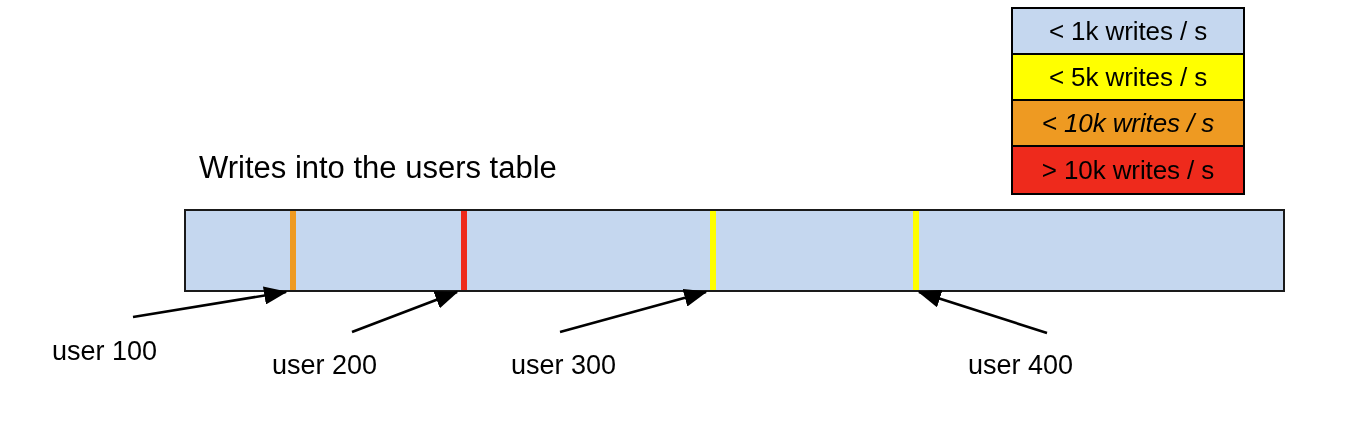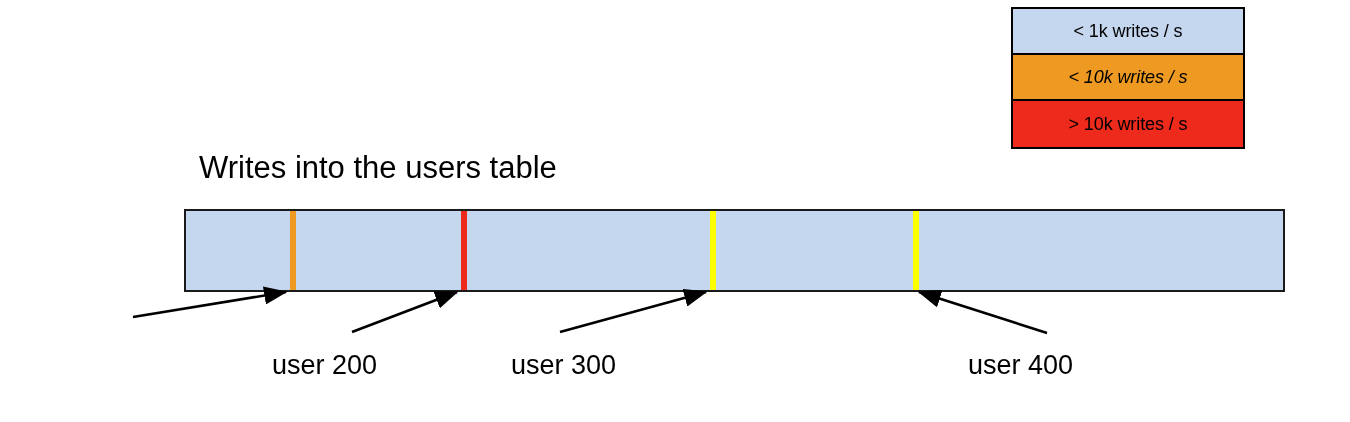--- a/index.html
+++ b/index.html
@@ -38,21 +38,21 @@
     border-bottom: 2px solid #000000;
     display: flex;
     align-items: center;
     justify-content: center;
     position: relative;
   }
   .legend-row:last-child {
     border-bottom: none;
   }
   .legend-label {
-    font-size: 18px;
+    font-size: 26px;
     color: #000000;
     line-height: 1;
     white-space: nowrap;
     letter-spacing: -0.1px;
     text-align: right;
   }
 
   
   .caption {
     position: absolute;
@@ -101,20 +101,23 @@
 </style>
 </head>
 <body>
 
 <div id="diagram-root">
 
   <div class="legend">
     <div class="legend-row" style="background:#c5d7ef;">
       <span class="legend-label">&lt; 1k writes / s</span>
     </div>
+    <div class="legend-row" style="background:#ffff00;">
+      <span class="legend-label">&lt; 5k writes / s</span>
+    </div>
     <div class="legend-row" style="background:#ee9a22;font-style:italic;">
       <span class="legend-label">&lt; 10k writes / s</span>
     </div>
     <div class="legend-row" style="background:#ee2a1c;">
       <span class="legend-label">&gt; 10k writes / s</span>
     </div>
   </div>
 
   <div class="caption">Writes into the users table</div>
 
@@ -130,17 +133,18 @@
       <marker id="arrowhead" markerWidth="9" markerHeight="7" refX="8.4" refY="3.5" orient="auto" markerUnits="strokeWidth">
         <polygon points="0 0, 9 3.5, 0 7" fill="#000000"></polygon>
       </marker>
     </defs>
     <line x1="133" y1="317" x2="286" y2="292" stroke="#000000" stroke-width="2.6" marker-end="url(#arrowhead)"></line>
     <line x1="352" y1="332" x2="457" y2="292" stroke="#000000" stroke-width="2.6" marker-end="url(#arrowhead)"></line>
     <line x1="560" y1="332" x2="706" y2="292" stroke="#000000" stroke-width="2.6" marker-end="url(#arrowhead)"></line>
     <line x1="1047" y1="333" x2="919" y2="292" stroke="#000000" stroke-width="2.6" marker-end="url(#arrowhead)"></line>
   </svg>
 
+  <div class="callout-label" style="left:52px; top:338px;">user 100</div>
   <div class="callout-label" style="left:272px; top:352px;">user 200</div>
   <div class="callout-label" style="left:511px; top:352px;">user 300</div>
   <div class="callout-label" style="left:968px; top:352px;text-align:center;">user 400</div>
 
 </div>
 
 </body></html>

